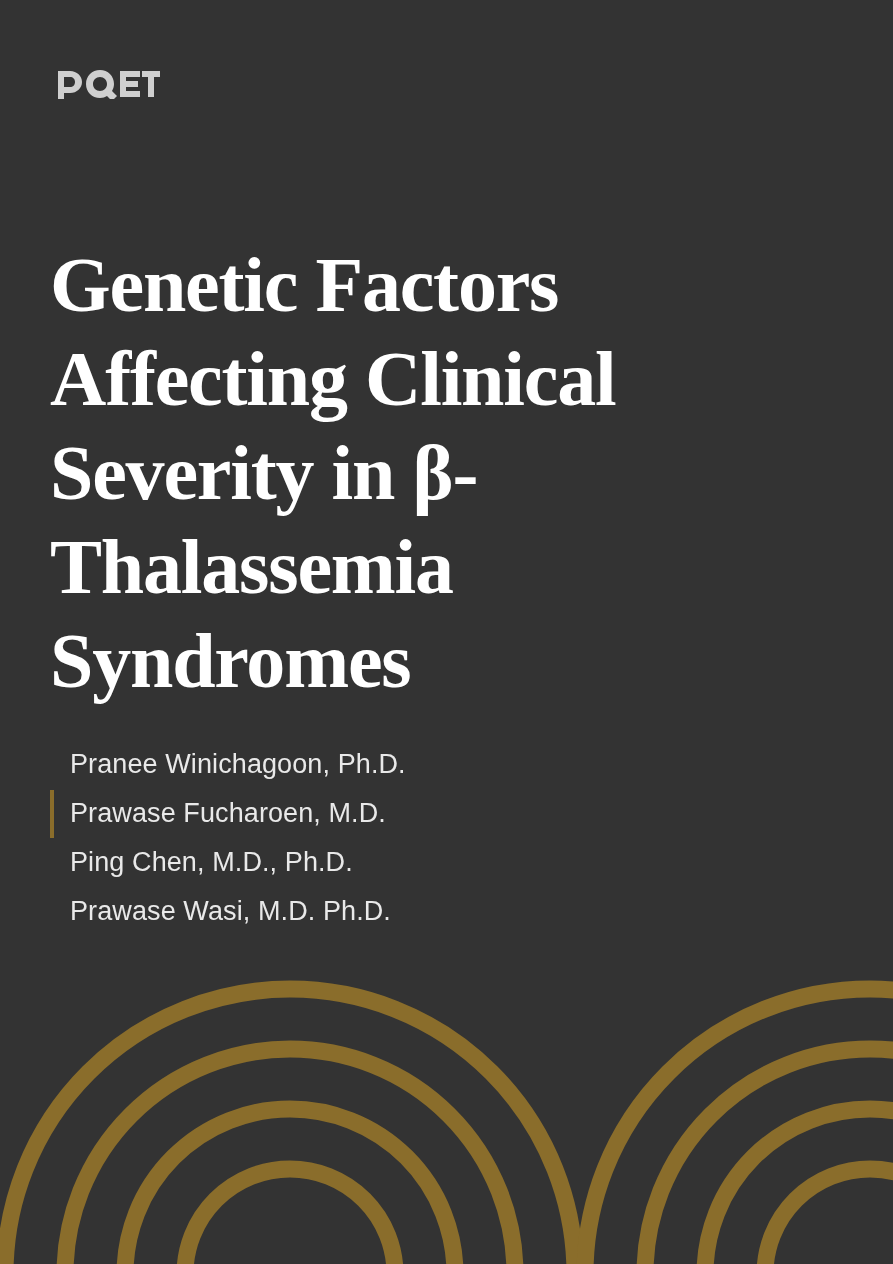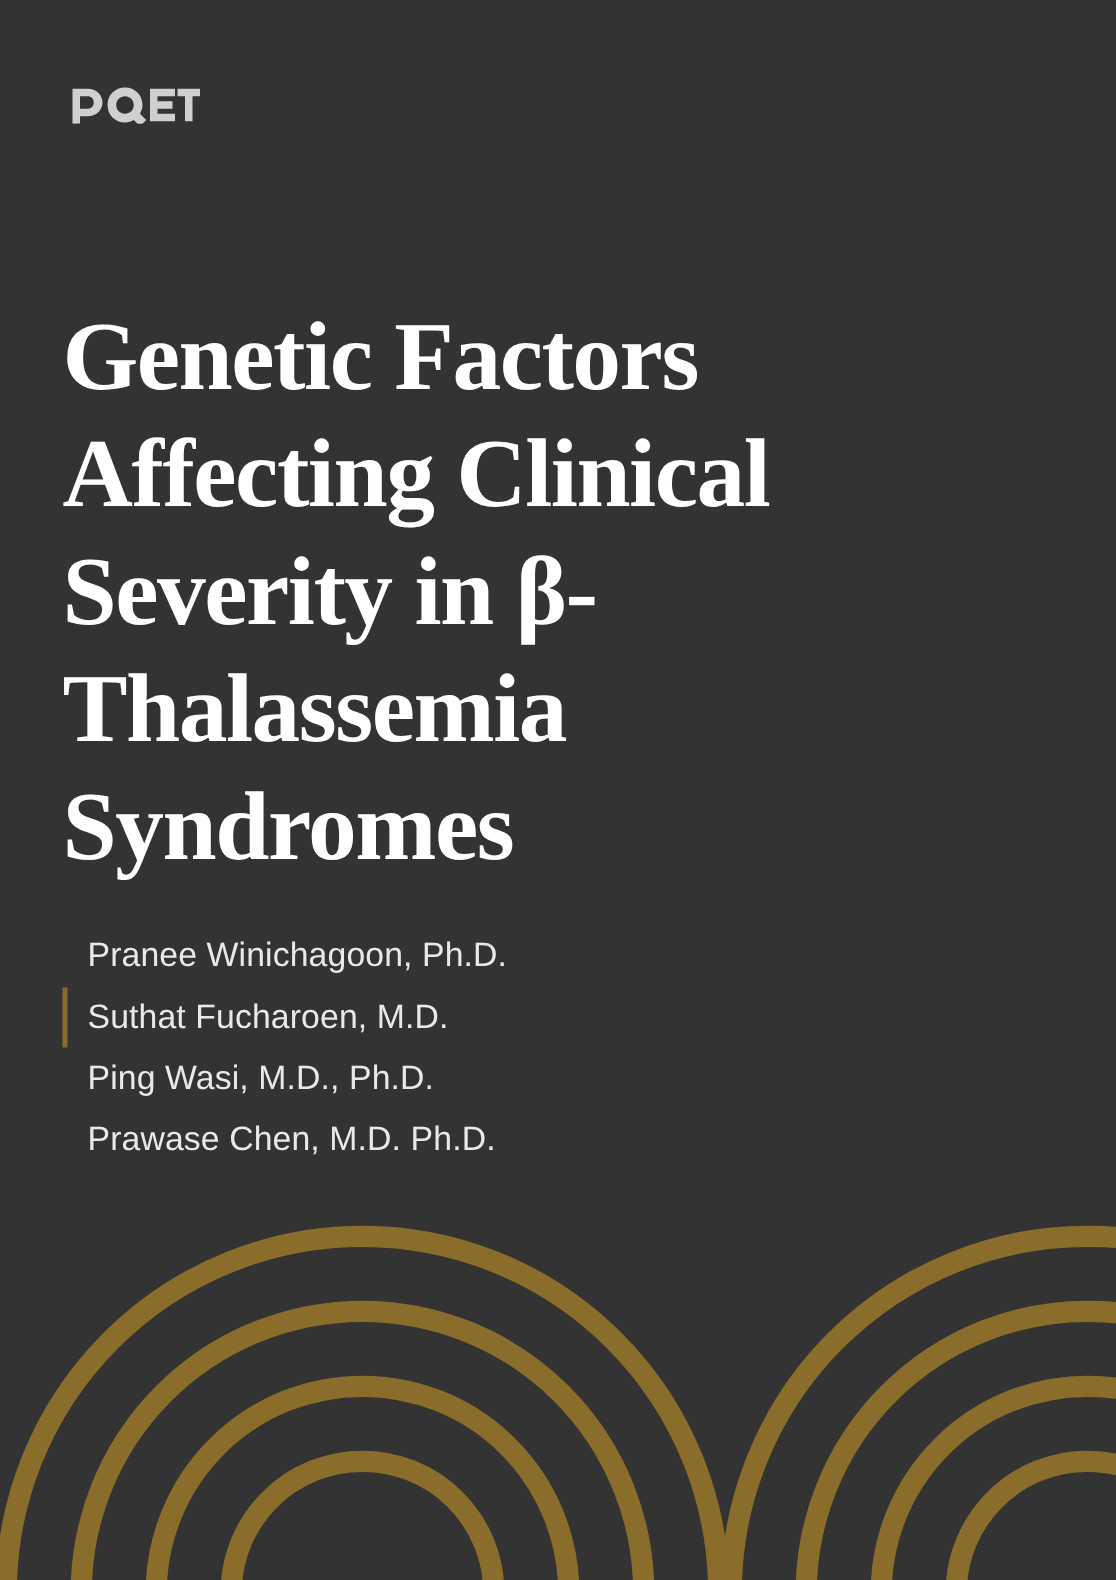--- a/index.html
+++ b/index.html
@@ -104,23 +104,23 @@
       </g>
     </svg>
 
   </div>
 
   <h1 class="title">Genetic Factors Affecting Clinical Severity in β-Thalassemia Syndromes</h1>
 
   <div class="authors">
     <div class="authors-bar"></div>
     <div class="author-line">Pranee Winichagoon, Ph.D.</div>
-    <div class="author-line">Suthat Fucharoen, M.D.</div>
-    <div class="author-line">Ping Wasi, M.D., Ph.D.</div>
-    <div class="author-line">Prawase Chen, M.D. Ph.D.</div>
+    <div class="author-line">Prawase Fucharoen, M.D.</div>
+    <div class="author-line">Ping Chen, M.D., Ph.D.</div>
+    <div class="author-line">Prawase Wasi, M.D. Ph.D.</div>
   </div>
 
   <svg class="arcs" viewBox="0 0 893 300" preserveAspectRatio="none" xmlns="http://www.w3.org/2000/svg">
     <g fill="none" stroke="#8a6d2b" stroke-width="17">
 
       <path d="M5 310 A285 285 0 0 1 575 310"></path>
       <path d="M65 310 A225 225 0 0 1 515 310"></path>
       <path d="M125 310 A165 165 0 0 1 455 310"></path>
       <path d="M185 310 A105 105 0 0 1 395 310"></path>
 

